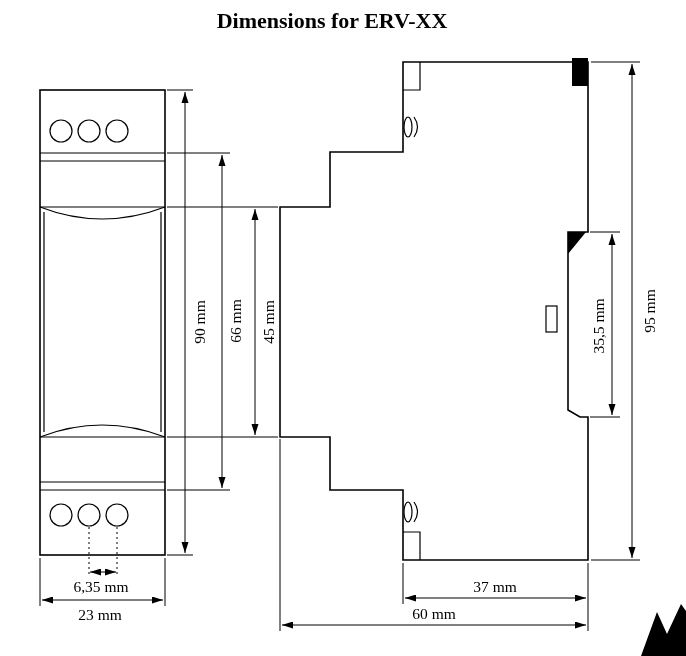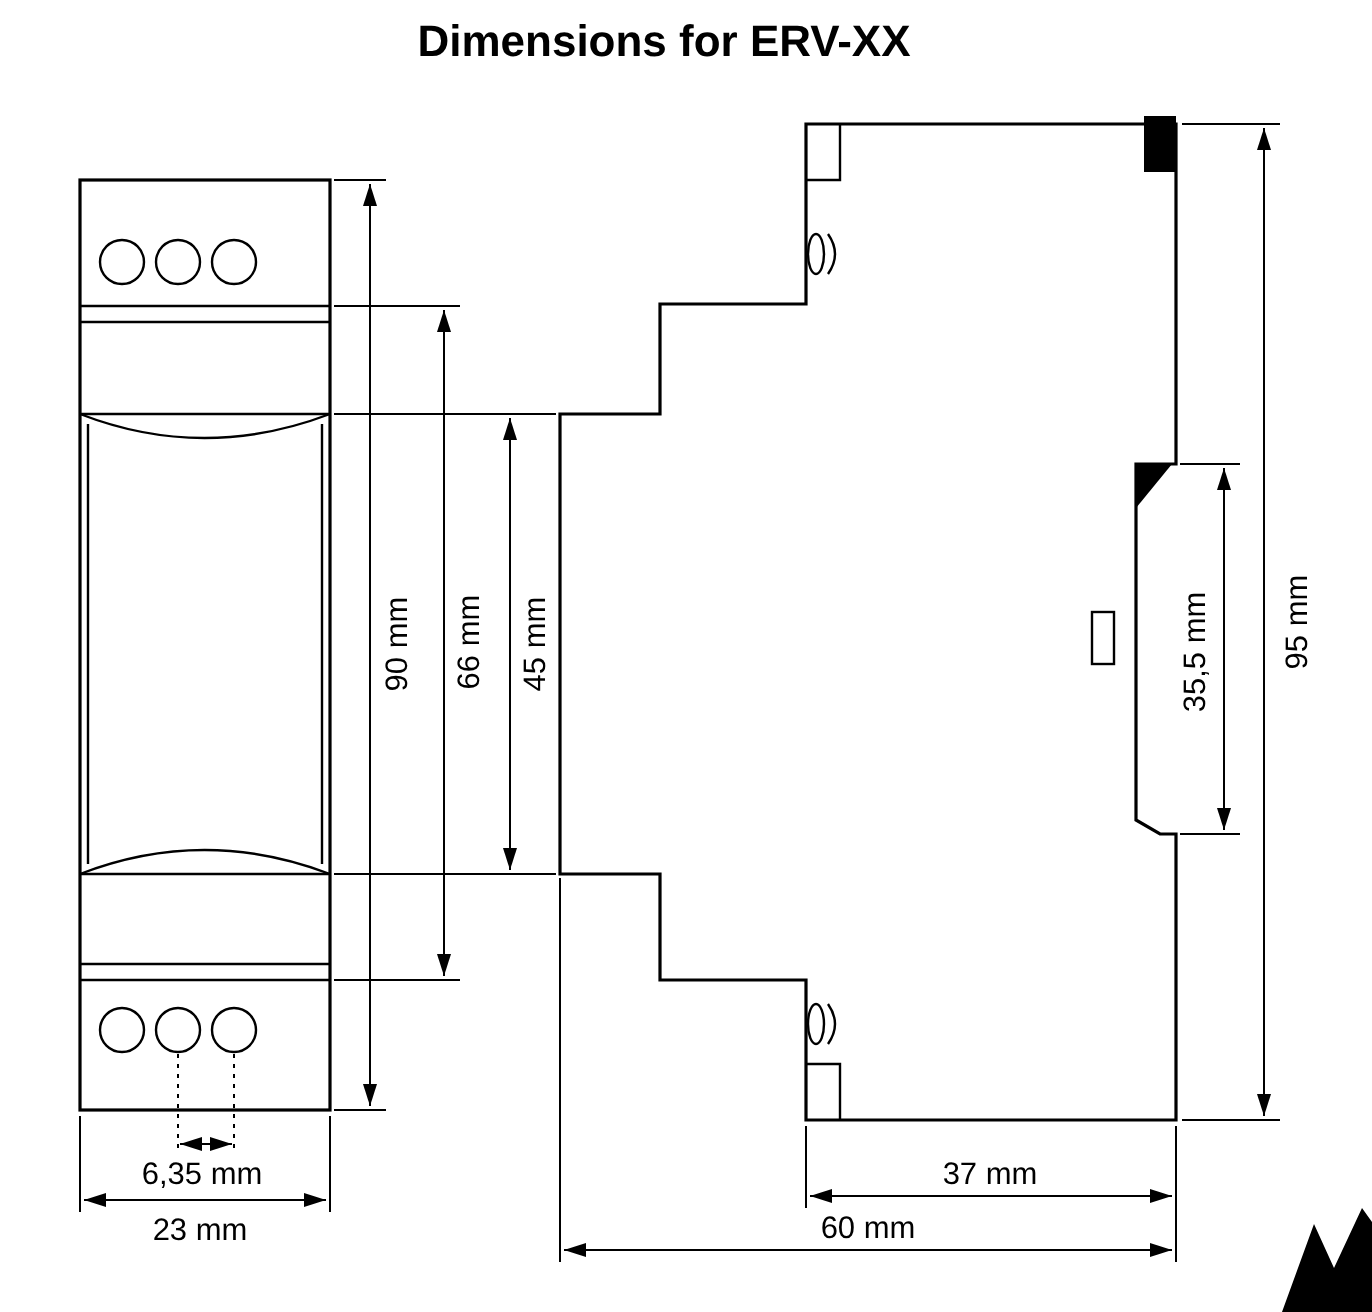--- a/index.html
+++ b/index.html
@@ -1,17 +1,17 @@
 <!DOCTYPE html>
 <html><head>
 <meta charset="utf-8">
 <style>
   html,body{margin:0;padding:0;background:#ffffff;}
   .canvas{position:relative;width:686px;height:656px;background:#fff;overflow:hidden;
-          font-family:Liberation Sans, sans-serif;}
+          font-family:Liberation Serif, serif;}
   svg{display:block;}
   .outline{fill:none;stroke:#000;stroke-width:1.6;stroke-linejoin:miter;}
   .thin{fill:none;stroke:#000;stroke-width:1.2;}
   .ext{stroke:#000;stroke-width:1;}
   .dim{stroke:#000;stroke-width:1;}
   .dotted{stroke:#000;stroke-width:1;stroke-dasharray:2 3;}
   .dimlabel{font-size:15.5px;fill:#000;}
   .title-text{font-size:22px;font-weight:bold;fill:#000;}
   .solid{fill:#000;stroke:none;}
 </style>

